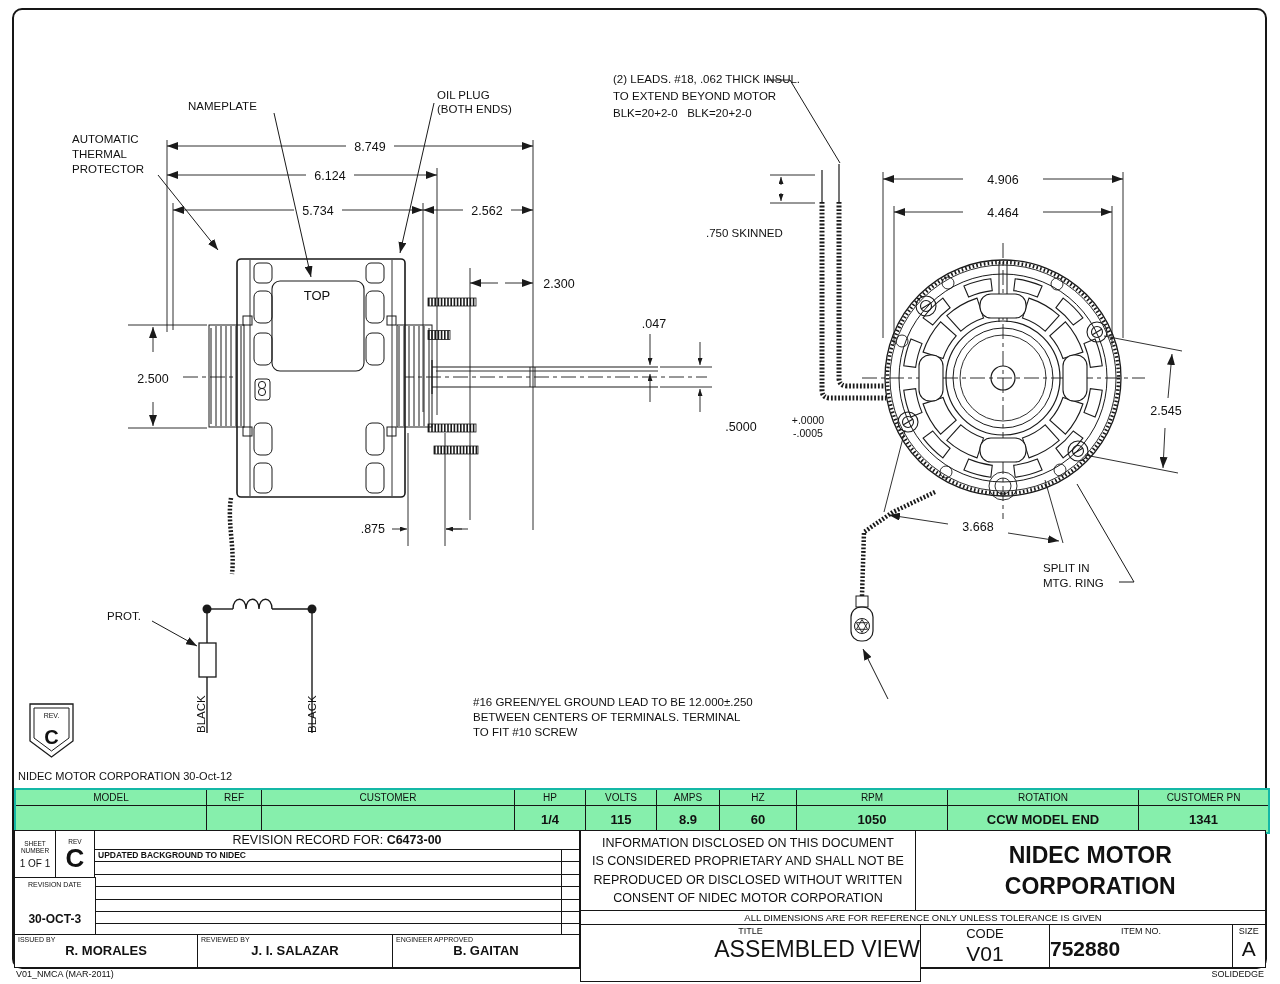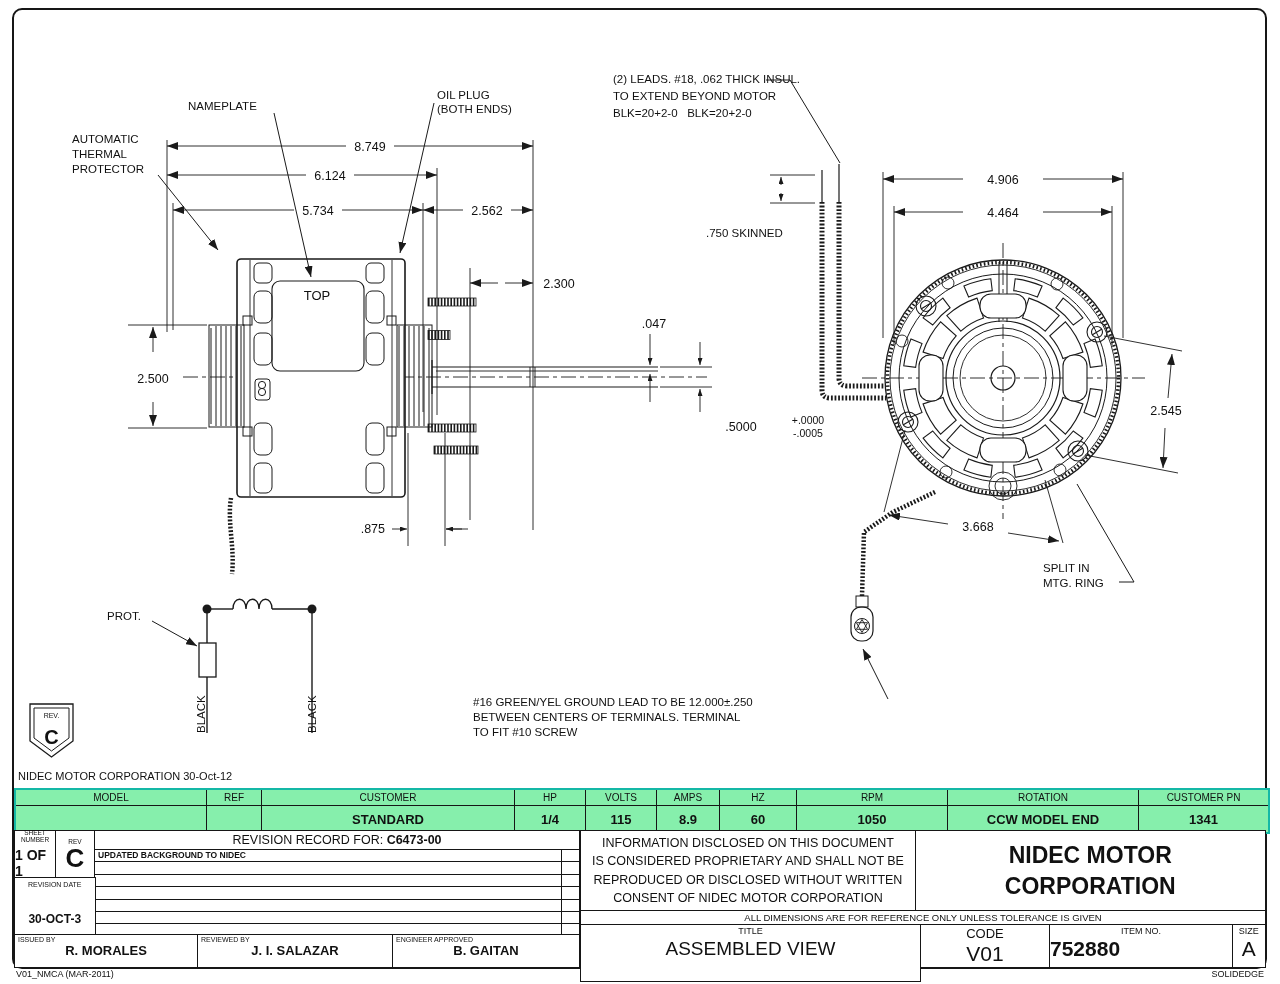--- a/index.html
+++ b/index.html
@@ -348,21 +348,20 @@
 <div class="abs spec" style="left:14px;top:788px;width:1252px;height:42px">
   <div class="spec-col" style="width:190px">
       <div class="spec-h">MODEL</div>
     </div>
   <div class="spec-col" style="width:54px">
       <div class="spec-h">REF</div>
       <div class="spec-v"></div>
     </div>
   <div class="spec-col" style="width:252px">
       <div class="spec-h">CUSTOMER</div>
-      <div class="spec-v">STANDARD</div>
     </div>
   <div class="spec-col" style="width:70px">
       <div class="spec-h">HP</div>
       <div class="spec-v">1/4</div>
     </div>
   <div class="spec-col" style="width:70px">
       <div class="spec-h">VOLTS</div>
       <div class="spec-v">115</div>
     </div>
   <div class="spec-col" style="width:62px">
@@ -383,21 +382,21 @@
     </div>
   <div class="spec-col" style="flex:1">
       <div class="spec-h">CUSTOMER PN</div>
       <div class="spec-v">1341</div>
     </div>
 </div>
 
 <div class="abs blk ctr" style="left:14px;top:830px;width:42px;height:48px">
   <div class="tiny">SHEET</div>
   <div class="tiny">NUMBER</div>
-  <div style="font-size:14px;font-weight:bold;margin-top:4px">1 OF 1</div>
+  <div style="font-size:10px;font-weight:normal;margin-top:4px">1 OF 1</div>
 </div>
 <div class="abs blk ctr" style="left:54.5px;top:830px;width:41px;height:48px">
   <div class="tiny">REV</div>
   <div style="font-size:26px;font-weight:bold;line-height:26px">C</div>
 </div>
 
 <div class="abs blk" style="left:94px;top:830px;width:486px;height:105px">
   <div style="height:18px;border-bottom:1.5px solid #161616;text-align:center;font-size:12.5px;line-height:18px">
     <span>REVISION RECORD FOR:</span>
     <b>C6473-00</b>
@@ -441,21 +440,21 @@
 
 <div class="abs blk ctr" style="left:914.5px;top:830px;width:351.5px;height:81px;font-size:23px;font-weight:bold;line-height:31px;text-align:center">
   <div>NIDEC MOTOR</div>
   <div>CORPORATION</div>
 </div>
 
 <div class="abs blk" style="left:580px;top:909.5px;width:686px;height:16px;font-size:9.5px;text-align:center;line-height:14px">ALL DIMENSIONS ARE FOR REFERENCE ONLY UNLESS TOLERANCE IS GIVEN</div>
 
 <div class="abs blk" style="left:580px;top:924px;width:341px;height:58px">
   <div style="font-size:9px;text-align:center;padding-top:1px">TITLE</div>
-  <div style="font-size:19px;text-align:center;line-height:26px">ASSEMBLED VIEW</div>
+  <div style="font-size:23px;text-align:right;line-height:26px">ASSEMBLED VIEW</div>
 </div>
 <div class="abs blk" style="left:919.5px;top:924px;width:131px;height:44px">
   <div style="font-size:13px;text-align:center;padding-top:1px">CODE</div>
   <div style="font-size:21px;text-align:center;line-height:26px">V01</div>
 </div>
 <div class="abs blk" style="left:1049px;top:924px;width:184px;height:44px">
   <div style="font-size:9px;text-align:center;padding-top:1px">ITEM NO.</div>
   <div style="font-size:21px;font-weight:bold;text-align:left;line-height:26px">752880</div>
 </div>
 <div class="abs blk" style="left:1231.5px;top:924px;width:34.5px;height:44px">

